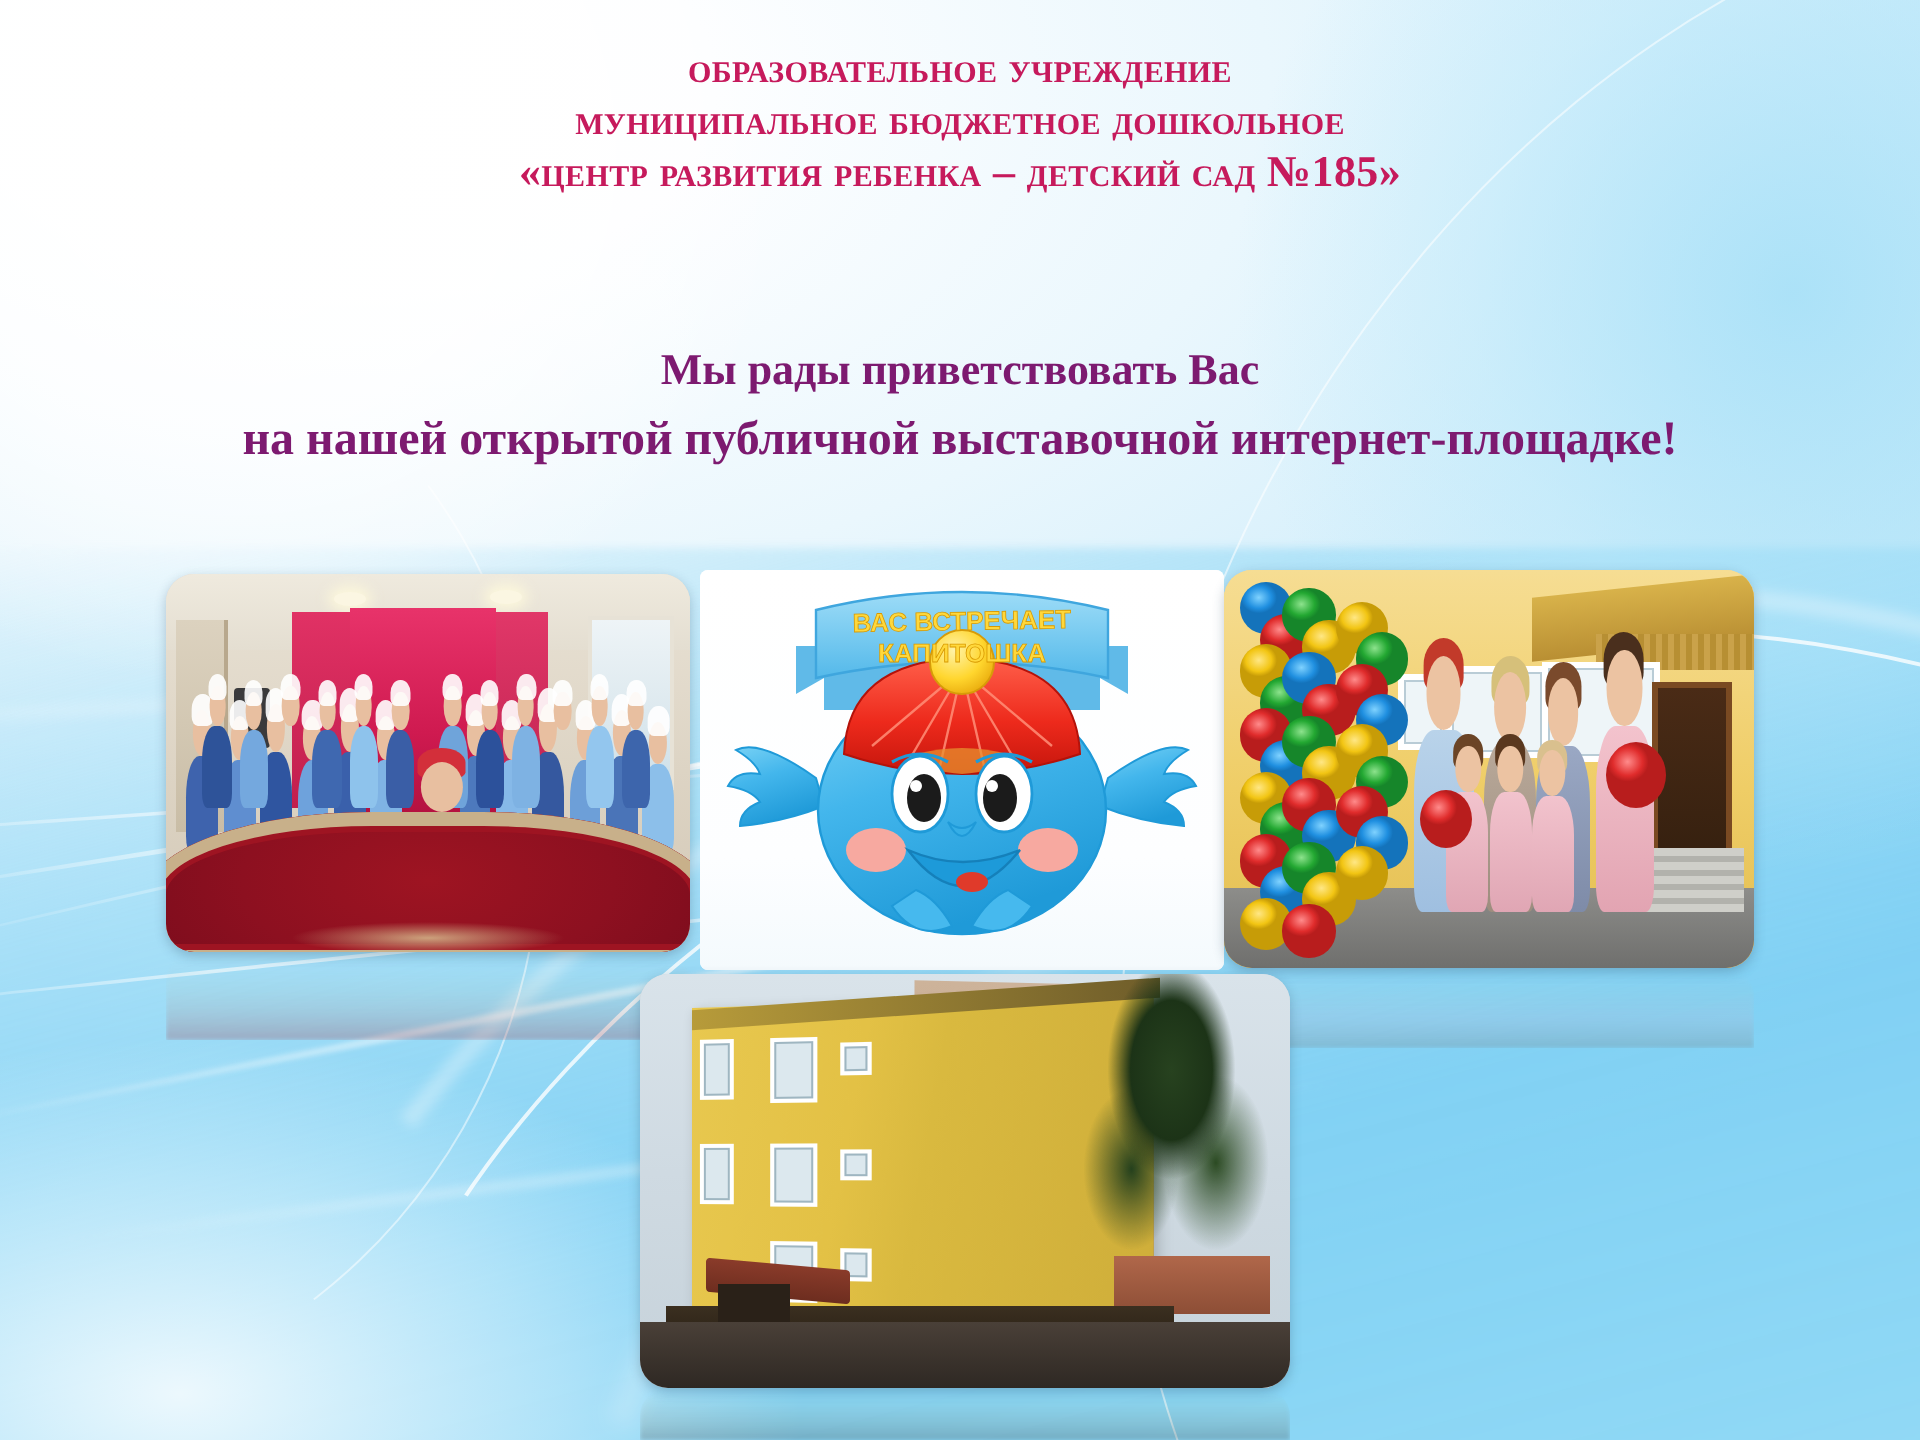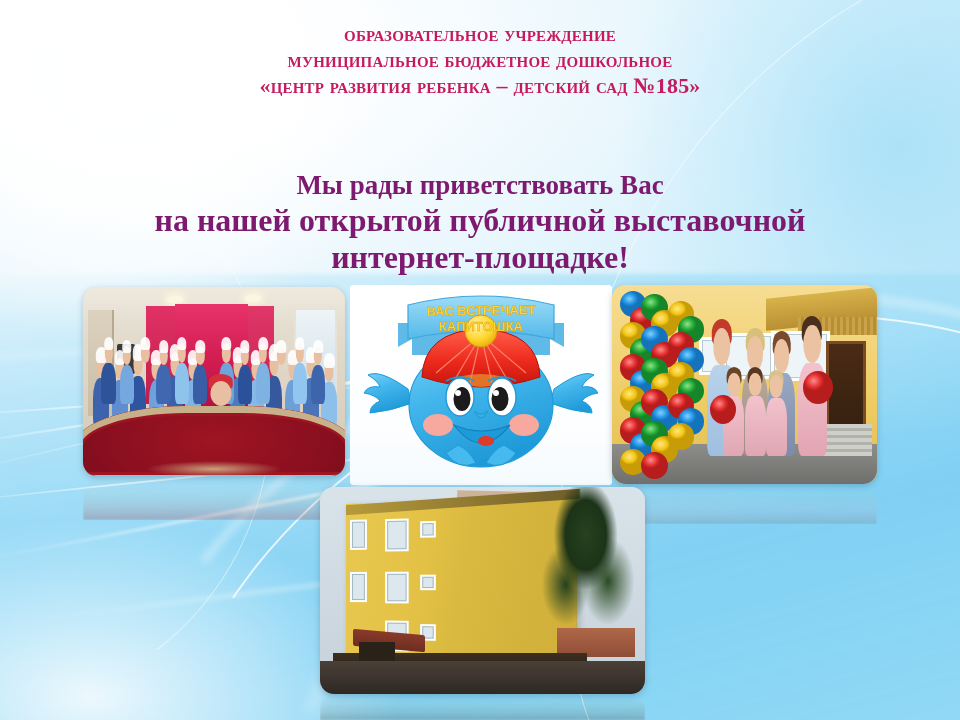--- a/index.html
+++ b/index.html
@@ -158,26 +158,26 @@
     left: 0;
     top: 168px;
     width: 960px;
     text-align: center;
     z-index: 6;
     color: #7d1a70;
     font-weight: bold;
   }
   .welcome .w-line1 {
     display: block;
-    font-size: 27px;
+    font-size: 22px;
     line-height: 34px;
   }
   .welcome .w-rest {
     display: block;
-    font-size: 32px;
+    font-size: 24px;
     line-height: 37px;
     padding: 0 108px;
   }
 
   
   .photo {
     position: absolute;
     border-radius: 14px;
     overflow: hidden;
     box-shadow: 0 2px 6px rgba(40,70,95,.28);

